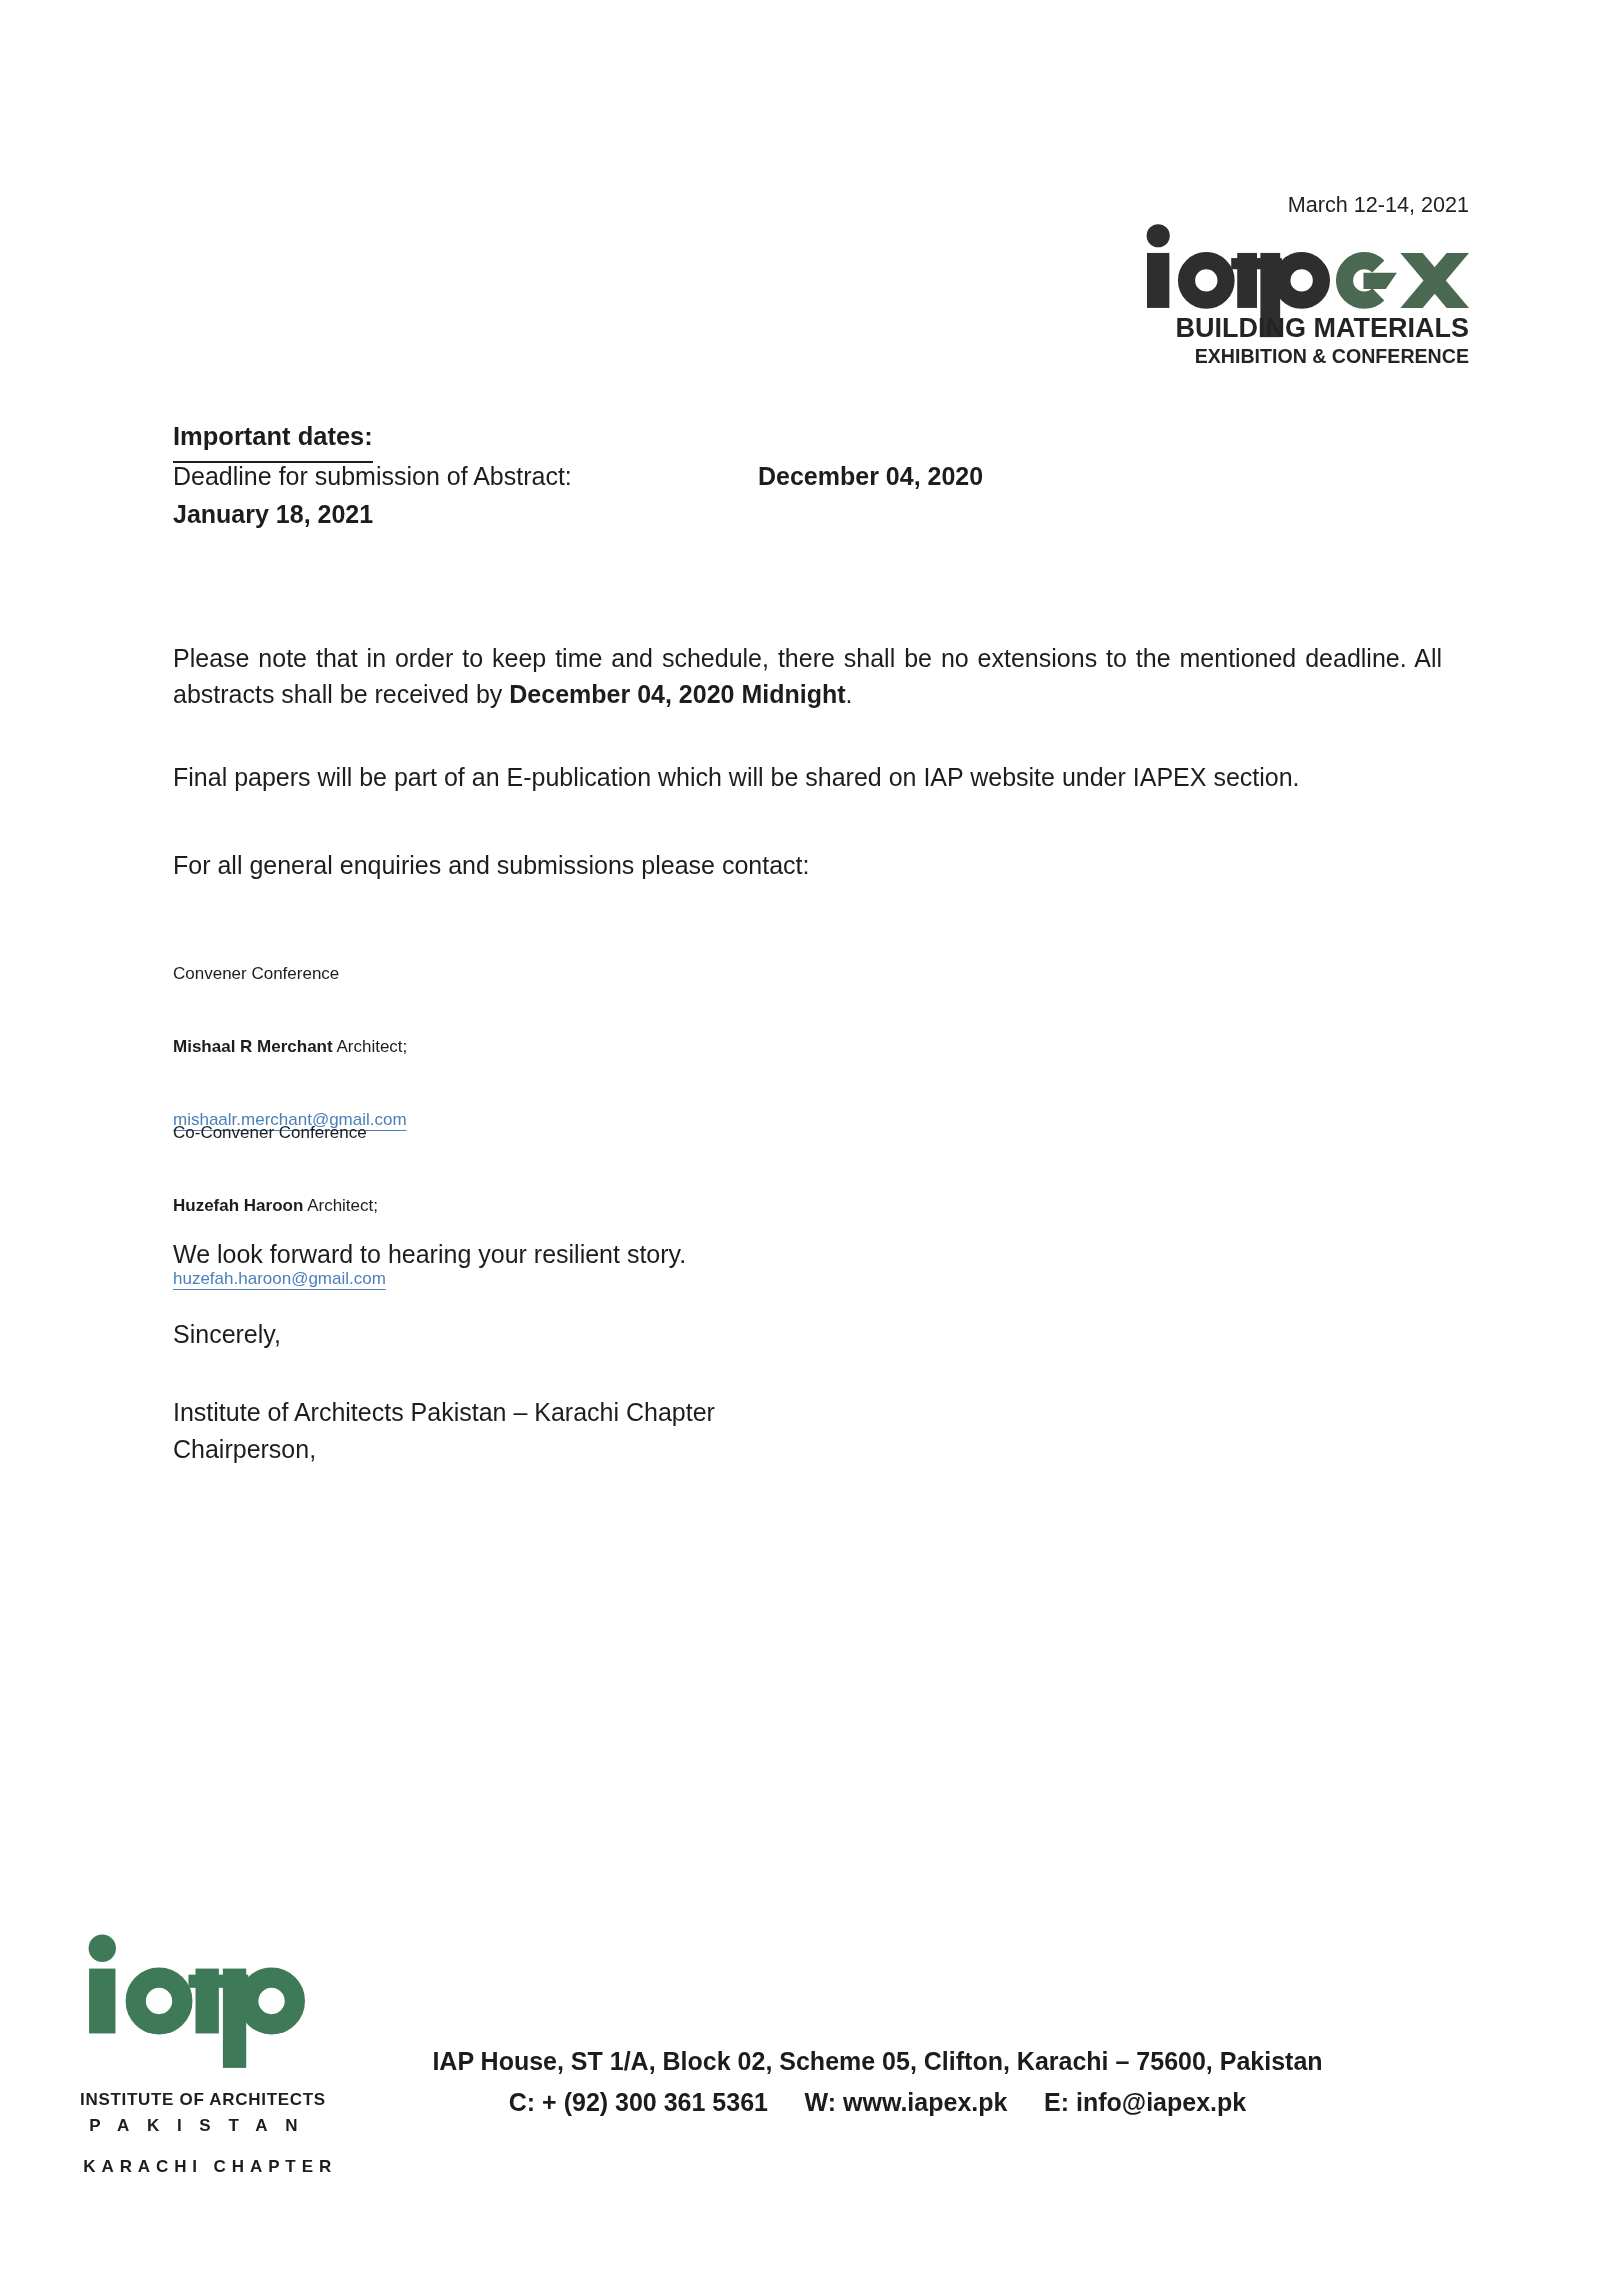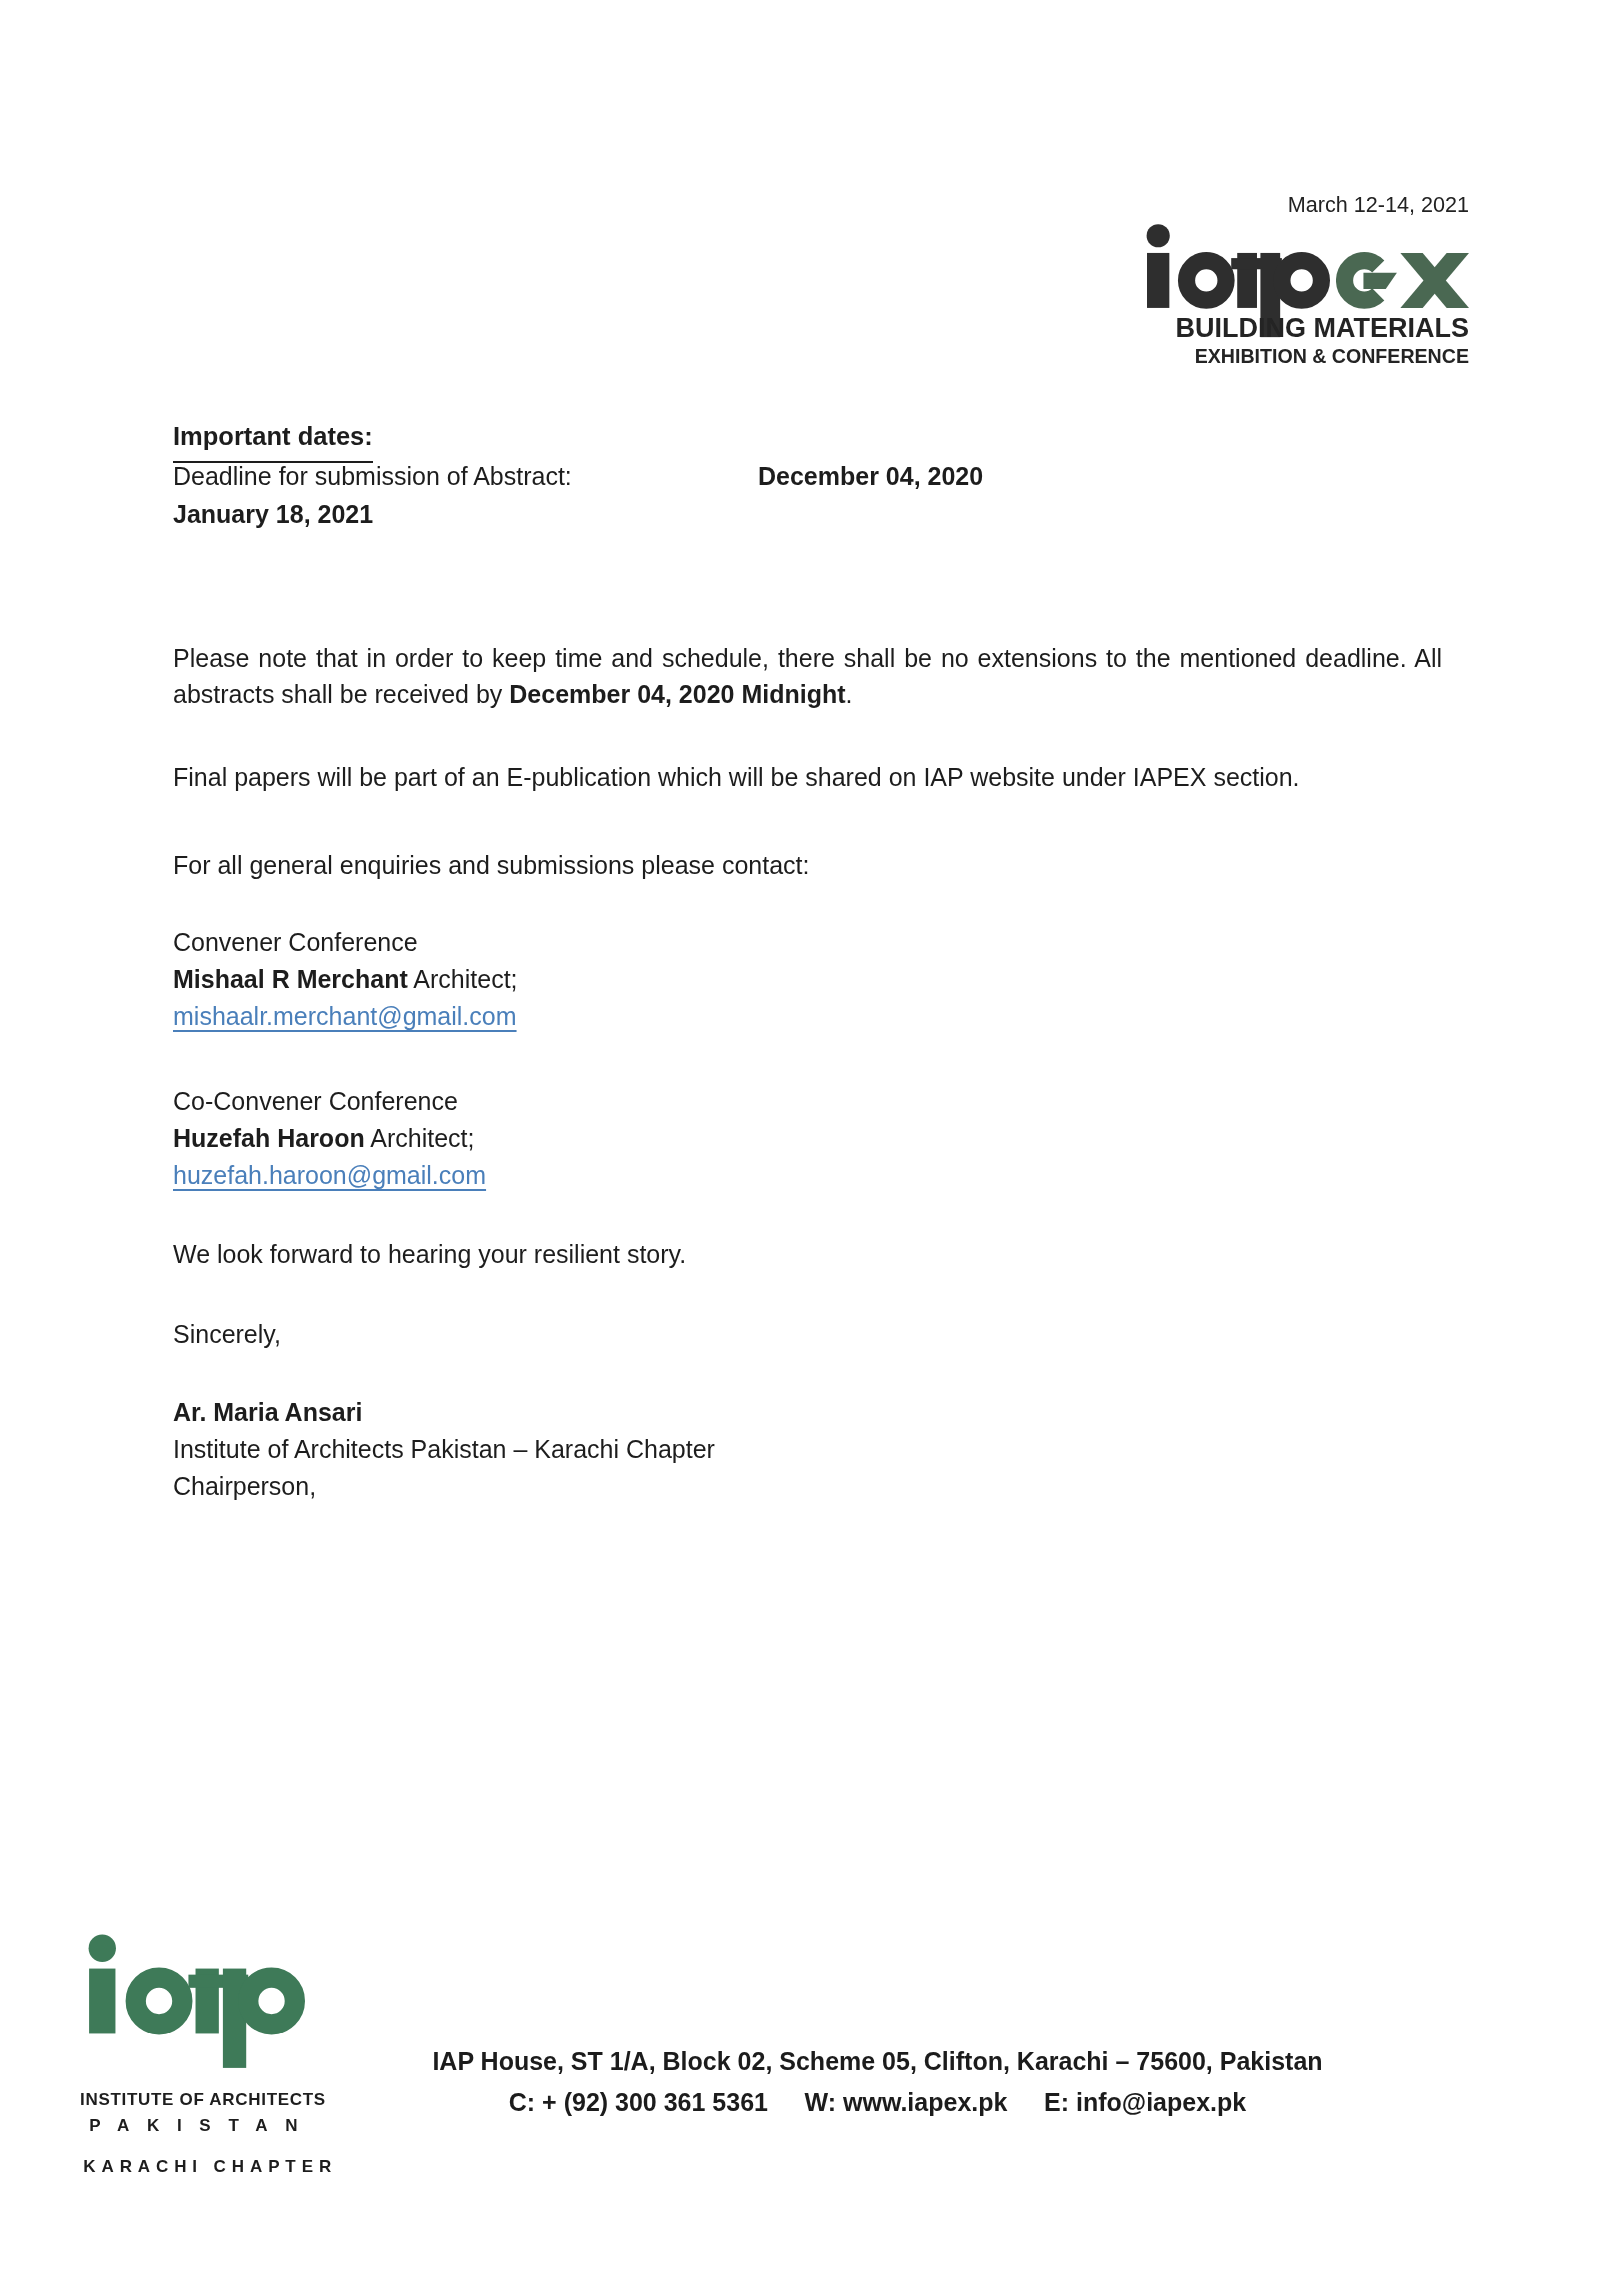--- a/index.html
+++ b/index.html
@@ -67,21 +67,21 @@
 
   .para { position: absolute; left: 173px; width: 1269px; text-align: justify; }
   .para1 { top: 615px; }
   .para2 { top: 734px; }
   .para .b { font-weight: 700; }
   .contact-intro { position: absolute; left: 173px; top: 851px; font-size: 25px; }
 
   .contact-block { position: absolute; left: 173px; }
   .contact1 { top: 928px; }
   .contact2 { top: 1087px; }
-  .contact-line { height: 37px; font-size: 25px; }
+  .contact-line { height: 37px; font-size: 17px; margin-top: 36px; }
   .contact-name { font-weight: 700; }
   .email-link {
     color: #4a7fba;
     text-decoration: underline;
     text-decoration-color: #4a7fba;
     text-underline-offset: 4.6px;
     cursor: pointer;
   }
 
   .line-abs { position: absolute; left: 173px; font-size: 25px; }
@@ -205,21 +205,20 @@
   <section class="contact-block contact2">
     <div class="contact-line">Co-Convener Conference</div>
     <div class="contact-line"><span class="contact-name">Huzefah Haroon</span><span> Architect;</span></div>
     <div class="contact-line"><span class="email-link">huzefah.haroon@gmail.com</span></div>
   </section>
 
   <div class="line-abs lookforward">We look forward to hearing your resilient story.</div>
   <div class="line-abs sincerely">Sincerely,</div>
 
   <section class="signature-block">
-    <div class="signature-line signature-name">Ar. Maria Ansari</div>
     <div class="signature-line">Institute of Architects Pakistan – Karachi Chapter</div>
     <div class="signature-line">Chairperson,</div>
   </section>
 
   <footer class="footer-logo">
     <svg class="glyph-iap-green" viewBox="0 0 440 270">
         <use href="#iap-glyph"></use>
       </svg>
     <div class="footer-logo-line1">INSTITUTE OF ARCHITECTS</div>
     <div class="footer-logo-line2">PAKISTAN</div>

